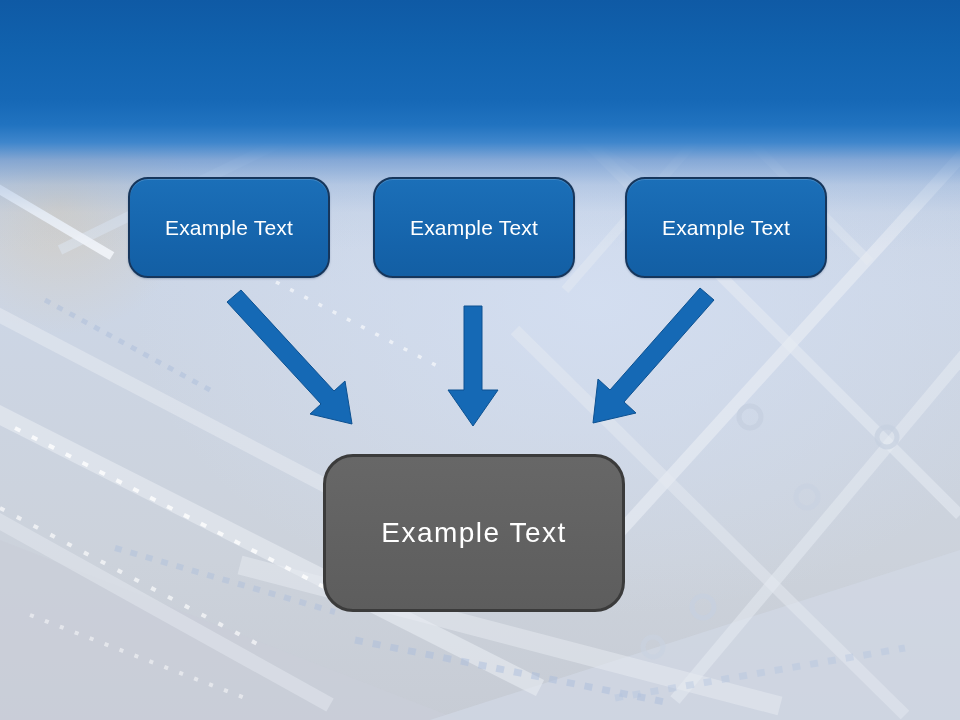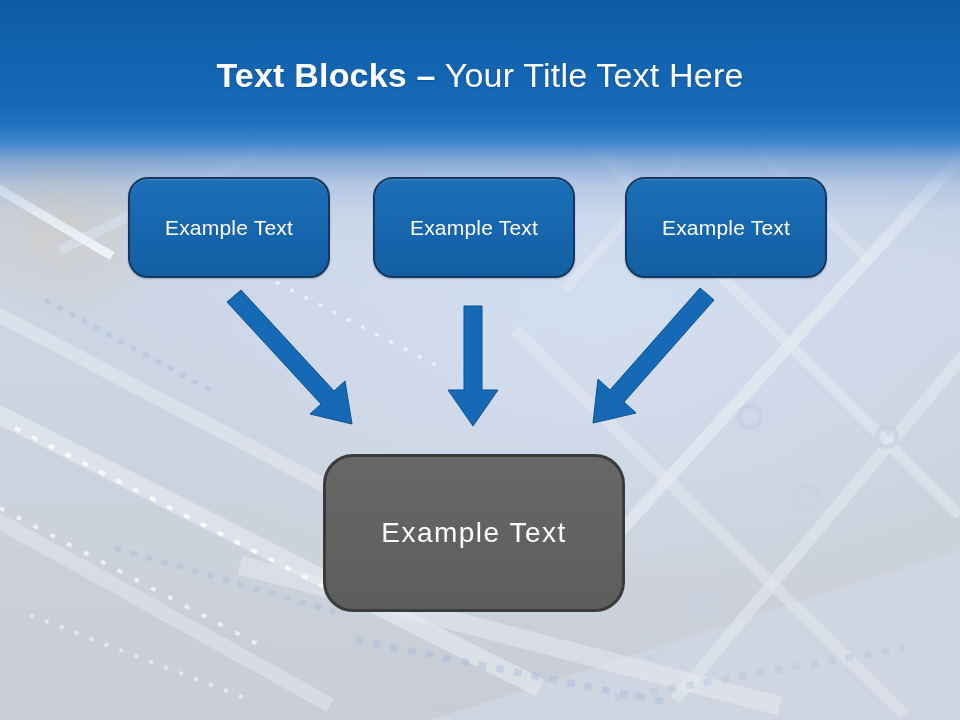--- a/index.html
+++ b/index.html
@@ -76,21 +76,20 @@
     <line x1="205" y1="245" x2="445" y2="370" stroke="#ffffff" stroke-width="3.5" stroke-dasharray="4 12" opacity="0.6"></line>
     <line x1="30" y1="615" x2="250" y2="700" stroke="#ffffff" stroke-width="4" stroke-dasharray="4 12" opacity="0.5"></line>
     <line x1="355" y1="640" x2="665" y2="702" stroke="#a9bcdc" stroke-width="7" stroke-dasharray="8 10" opacity="0.45"></line>
     <line x1="115" y1="548" x2="335" y2="612" stroke="#a9bcdc" stroke-width="6" stroke-dasharray="7 9" opacity="0.4"></line>
     <line x1="615" y1="698" x2="905" y2="648" stroke="#b3c4e0" stroke-width="7" stroke-dasharray="8 10" opacity="0.4"></line>
     <line x1="45" y1="300" x2="210" y2="390" stroke="#9fb4d8" stroke-width="5" stroke-dasharray="6 8" opacity="0.35"></line>
   </svg>
 
   <div class="header-band"></div>
 
-  <h1 class="slide-title"><span class="t-bold">Text Blocks –</span> <span>Your Title Text Here</span></h1>
 
   <div class="src-block b1">
     <span class="block-label">Example Text</span>
   </div>
   <div class="src-block b2">
     <span class="block-label">Example Text</span>
   </div>
   <div class="src-block b3">
     <span class="block-label">Example Text</span>
   </div>

